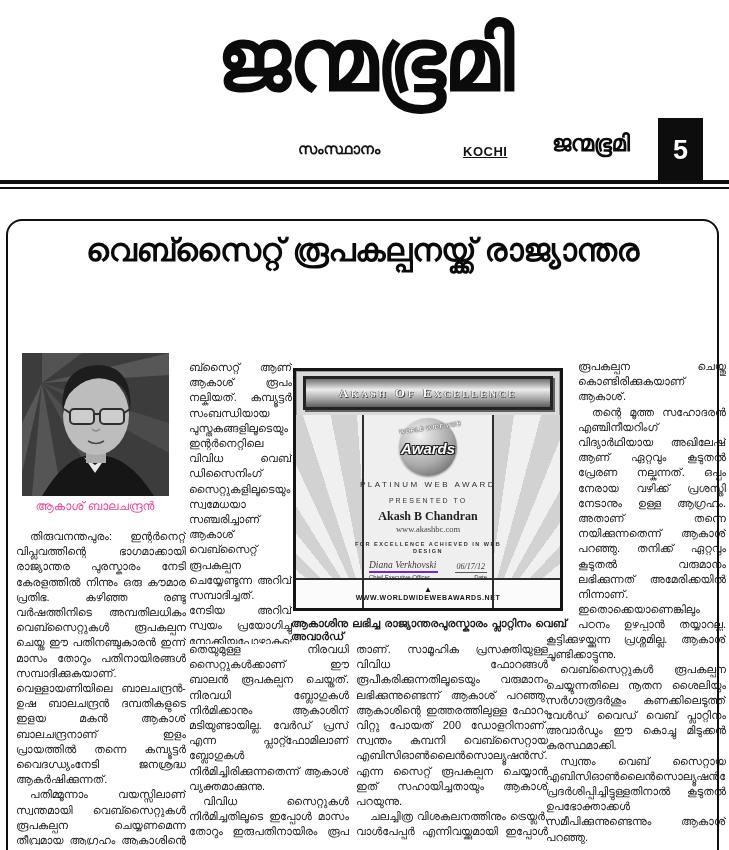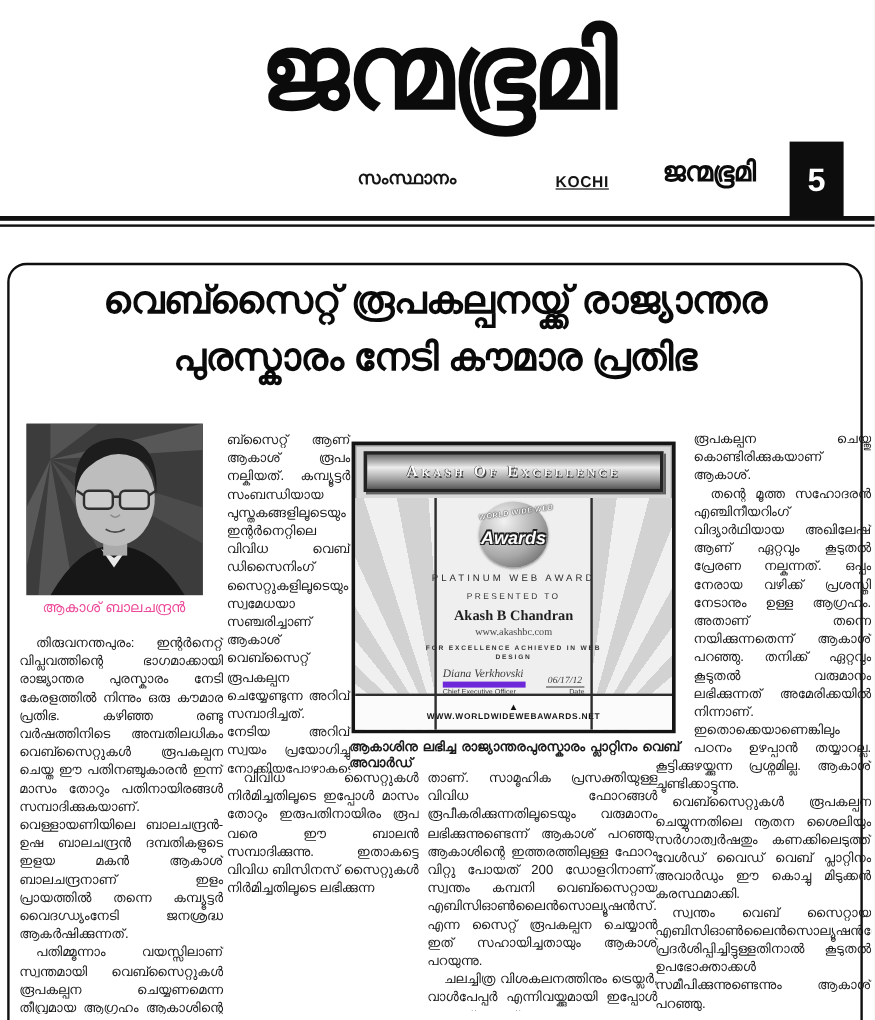--- a/index.html
+++ b/index.html
@@ -88,21 +88,21 @@
     position:absolute;top:22px;left:0;width:100%;text-align:center;
     font-size:15px;font-weight:bold;font-style:italic;color:#fdfdfd;
     text-shadow:1px 1px 0 #1e1e1e,-1px -1px 0 #1e1e1e,1px -1px 0 #1e1e1e,-1px 1px 0 #1e1e1e;
   }
   .cert-award-type{margin-top:4px;font-size:8px;letter-spacing:2.5px;color:#2c2c2c;white-space:nowrap;}
   .cert-presented{margin-top:8px;font-size:7px;letter-spacing:2px;color:#333;white-space:nowrap;}
   .cert-recipient{margin-top:5px;font-family:"Liberation Serif",serif;font-weight:bold;font-size:12px;color:#1f1f1f;}
   .cert-site{font-family:"Liberation Serif",serif;font-size:8.5px;color:#444;}
   .cert-for{margin-top:7px;font-size:5.5px;font-weight:bold;letter-spacing:1.5px;color:#333;text-align:center;line-height:7px;white-space:nowrap;}
   .cert-sig-row{margin-top:5px;width:118px;display:flex;justify-content:space-between;align-items:flex-end;}
-  .cert-sig{font-family:"Liberation Serif",serif;font-style:italic;font-size:9.5px;color:#3a3a3a;border-bottom:5px solid #6d28d9;padding:0 2px 1px 0;}
+  .cert-sig{font-family:"Liberation Serif",serif;font-style:italic;font-size:9.5px;color:#3a3a3a;border-bottom:2px solid #6d28d9;padding:0 2px 1px 0;}
   .cert-date{font-family:"Liberation Serif",serif;font-style:italic;font-size:8px;color:#3a3a3a;border-bottom:1px solid #555;padding:0 2px 1px 2px;}
   .cert-label-row{width:118px;display:flex;justify-content:space-between;margin-top:1px;}
   .cert-label{font-size:6px;color:#333;}
   .cert-footer{
     position:absolute;left:0;right:0;bottom:0;height:28px;background:#fbfbfb;
     border-top:2px solid #2e2e2e;display:flex;flex-direction:column;
     align-items:center;justify-content:center;z-index:1;
   }
   .cert-footer .tri{font-size:8px;line-height:7px;color:#111;}
   .cert-footer .url{font-size:7px;font-weight:bold;letter-spacing:.6px;color:#161616;line-height:9px;}
@@ -126,21 +126,20 @@
       <span>5</span>
     </div>
     <div class="rule-thick"></div>
     <div class="rule-thin"></div>
   </div>
 
   <div class="article-box">
 
     <div class="headline">
       <div>വെബ്സൈറ്റ് രൂപകല്പനയ്ക്ക് രാജ്യാന്തര</div>
-      <div>പുരസ്കാരം നേടി കൗമാര പ്രതിഭ</div>
     </div>
 
     <div class="photo">
       <svg width="147" height="143" viewBox="0 0 147 143" xmlns="http://www.w3.org/2000/svg">
         <rect width="147" height="143" fill="#3c3c3c"></rect>
         <g opacity="0.55">
           <polygon points="20,30 147,0 147,22" fill="#6e6e6e"></polygon>
           <polygon points="20,30 120,143 80,143" fill="#5d5d5d"></polygon>
           <polygon points="20,30 0,120 0,70" fill="#707070"></polygon>
           <polygon points="20,30 60,0 20,0" fill="#666"></polygon>
@@ -168,36 +167,37 @@
     <div class="tx col1">
       <p class="indent">തിരുവനന്തപുരം: ഇന്റർനെറ്റ് വിപ്ലവത്തിന്റെ ഭാഗമാക്കായി രാജ്യാന്തര പുരസ്കാരം നേടി കേരളത്തിൽ നിന്നും ഒരു കൗമാര പ്രതിഭ. കഴിഞ്ഞ രണ്ടു വർഷത്തിനിടെ അമ്പതിലധികം വെബ്സൈറ്റുകൾ രൂപകല്പന ചെയ്ത ഈ പതിനഞ്ചുകാരൻ ഇന്ന് മാസം തോറും പതിനായിരങ്ങൾ സമ്പാദിക്കുകയാണ്. വെള്ളായണിയിലെ ബാലചന്ദ്രൻ-ഉഷ ബാലചന്ദ്രൻ ദമ്പതികളുടെ ഇളയ മകൻ ആകാശ് ബാലചന്ദ്രനാണ് ഇളം പ്രായത്തിൽ തന്നെ കമ്പ്യൂട്ടർ വൈദഗ്ധ്യംനേടി ജനശ്രദ്ധ ആകർഷിക്കുന്നത്.</p>
       <p class="indent">പതിമ്മൂന്നാം വയസ്സിലാണ് സ്വന്തമായി വെബ്സൈറ്റുകൾ രൂപകല്പന ചെയ്യണമെന്ന തീവ്രമായ ആഗ്രഹം ആകാശിന്റെ മനസ്സിൽ ചേക്കേറുന്നത്. തുടക്കത്തിൽ സ്വന്തം പേരിൽ വ്യക്തിഗത വെ</p>
     </div>
 
     <div class="tx col2">
       <p>ബ്സൈറ്റ് ആണ് ആകാശ് രൂപം നല്കിയത്. കമ്പ്യൂട്ടർ സംബന്ധിയായ പുസ്തകങ്ങളിലൂടെയും ഇന്റർനെറ്റിലെ വിവിധ വെബ് ഡിസൈനിംഗ് സൈറ്റുകളിലൂടെയും സ്വമേധയാ സഞ്ചരിച്ചാണ് ആകാശ് വെബ്സൈറ്റ് രൂപകല്പന ചെയ്യേണ്ടുന്ന അറിവ് സമ്പാദിച്ചത്. നേടിയ അറിവ് സ്വയം പ്രയോഗിച്ചു നോക്കിയപ്പോഴാകട്ടെ ആകാശ് ബിസി.കോം എന്ന സ്വന്തം സൈറ്റ് ആവിഷ്കരിക്കാനായി. തുടർന്ന് വ്യക്തിഗതവും അല്ലാ</p>
     </div>
 
     <div class="tx col2b">
+      <p>തെയുമുള്ള നിരവധി സൈറ്റുകൾക്കാണ് ഈ ബാലൻ രൂപകല്പന ചെയ്തത്. നിരവധി ബ്ലോഗുകൾ നിർമിക്കാനും ആകാശിന് മടിയുണ്ടായില്ല. വേർഡ് പ്രസ് എന്ന പ്ലാറ്റ്ഫോമിലാണ് ബ്ലോഗുകൾ നിർമിച്ചിരിക്കുന്നതെന്ന് ആകാശ് വ്യക്തമാക്കുന്നു.</p>
       <p class="indent">വിവിധ സൈറ്റുകൾ നിർമിച്ചതിലൂടെ ഇപ്പോൾ മാസം തോറും ഇരുപതിനായിരം രൂപ വരെ ഈ ബാലൻ സമ്പാദിക്കുന്നു. ഇതാകട്ടെ വിവിധ ബിസിനസ് സൈറ്റുകൾ നിർമിച്ചതിലൂടെ ലഭിക്കുന്ന</p>
     </div>
 
     <div class="tx col3">
       <p>താണ്. സാമൂഹിക പ്രസക്തിയുള്ള വിവിധ ഫോറങ്ങൾ രൂപീകരിക്കുന്നതിലൂടെയും വരുമാനം ലഭിക്കുന്നുണ്ടെന്ന് ആകാശ് പറഞ്ഞു. ആകാശിന്റെ ഇത്തരത്തിലുള്ള ഫോറം വിറ്റു പോയത് 200 ഡോളറിനാണ്. സ്വന്തം കമ്പനി വെബ്സൈറ്റായ എബിസിഓൺലൈൻസൊല്യൂഷൻസ്.കോം എന്ന സൈറ്റ് രൂപകല്പന ചെയ്യാൻ ഇത് സഹായിച്ചതായും ആകാശ് പറയുന്നു.</p>
       <p class="indent">ചലച്ചിത്ര വിശകലനത്തിനും ട്രെയ്ലർ, വാൾപേപ്പർ എന്നിവയ്ക്കുമായി ഇപ്പോൾ വൈബ്സൈറ്റ്</p>
     </div>
 
     <div class="tx col4">
       <p>രൂപകല്പന ചെയ്തു കൊണ്ടിരിക്കുകയാണ് ആകാശ്.</p>
       <p class="indent">തന്റെ മൂത്ത സഹോദരൻ എഞ്ചിനീയറിംഗ് വിദ്യാർഥിയായ അഖിലേഷ് ആണ് ഏറ്റവും കൂടുതൽ പ്രേരണ നല്കുന്നത്. ഒപ്പം നേരായ വഴിക്ക് പ്രശസ്തി നേടാനും ഉള്ള ആഗ്രഹം. അതാണ് തന്നെ നയിക്കുന്നതെന്ന് ആകാശ് പറഞ്ഞു. തനിക്ക് ഏറ്റവും കൂടുതൽ വരുമാനം ലഭിക്കുന്നത് അമേരിക്കയിൽ നിന്നാണ്. ഇതൊക്കെയാണെങ്കിലും പഠനം ഉഴപ്പാൻ തയ്യാറല്ല. സ്കൂൾപഠനവും ഇതും</p>
     </div>
 
     <div class="tx col4b">
       <p>കൂട്ടിക്കുഴയ്ക്കുന്ന പ്രശ്നമില്ല. ആകാശ് ചൂണ്ടിക്കാട്ടുന്നു.</p>
-      <p class="indent">വെബ്സൈറ്റുകൾ രൂപകല്പന ചെയ്യുന്നതിലെ നൂതന ശൈലിയും സർഗാത്വർഷതും കണക്കിലെടുത്ത് വേൾഡ് വൈഡ് വെബ് പ്ലാറ്റിനം അവാർഡും ഈ കൊച്ചു മിടുക്കൻ കരസ്ഥമാക്കി.</p>
+      <p class="indent">വെബ്സൈറ്റുകൾ രൂപകല്പന ചെയ്യുന്നതിലെ നൂതന ശൈലിയും സർഗാത്രദർശും കണക്കിലെടുത്ത് വേൾഡ് വൈഡ് വെബ് പ്ലാറ്റിനം അവാർഡും ഈ കൊച്ചു മിടുക്കൻ കരസ്ഥമാക്കി.</p>
       <p class="indent">സ്വന്തം വെബ് സൈറ്റായ എബിസിഓൺലൈൻസൊല്യൂഷൻസ്കോമിൽ പ്രദർശിപ്പിച്ചിട്ടുള്ളതിനാൽ കൂടുതൽ ഉപഭോക്താക്കൾ സമീപിക്കുന്നുണ്ടെന്നും ആകാശ് പറഞ്ഞു.</p>
     </div>
 
     <div class="cert">
       <div class="cert-banner">Akash Of Excellence</div>
       <div class="cert-rays-l"></div>
       <div class="cert-rays-r"></div>
       <div class="cert-vline l"></div>
       <div class="cert-vline r"></div>
 

